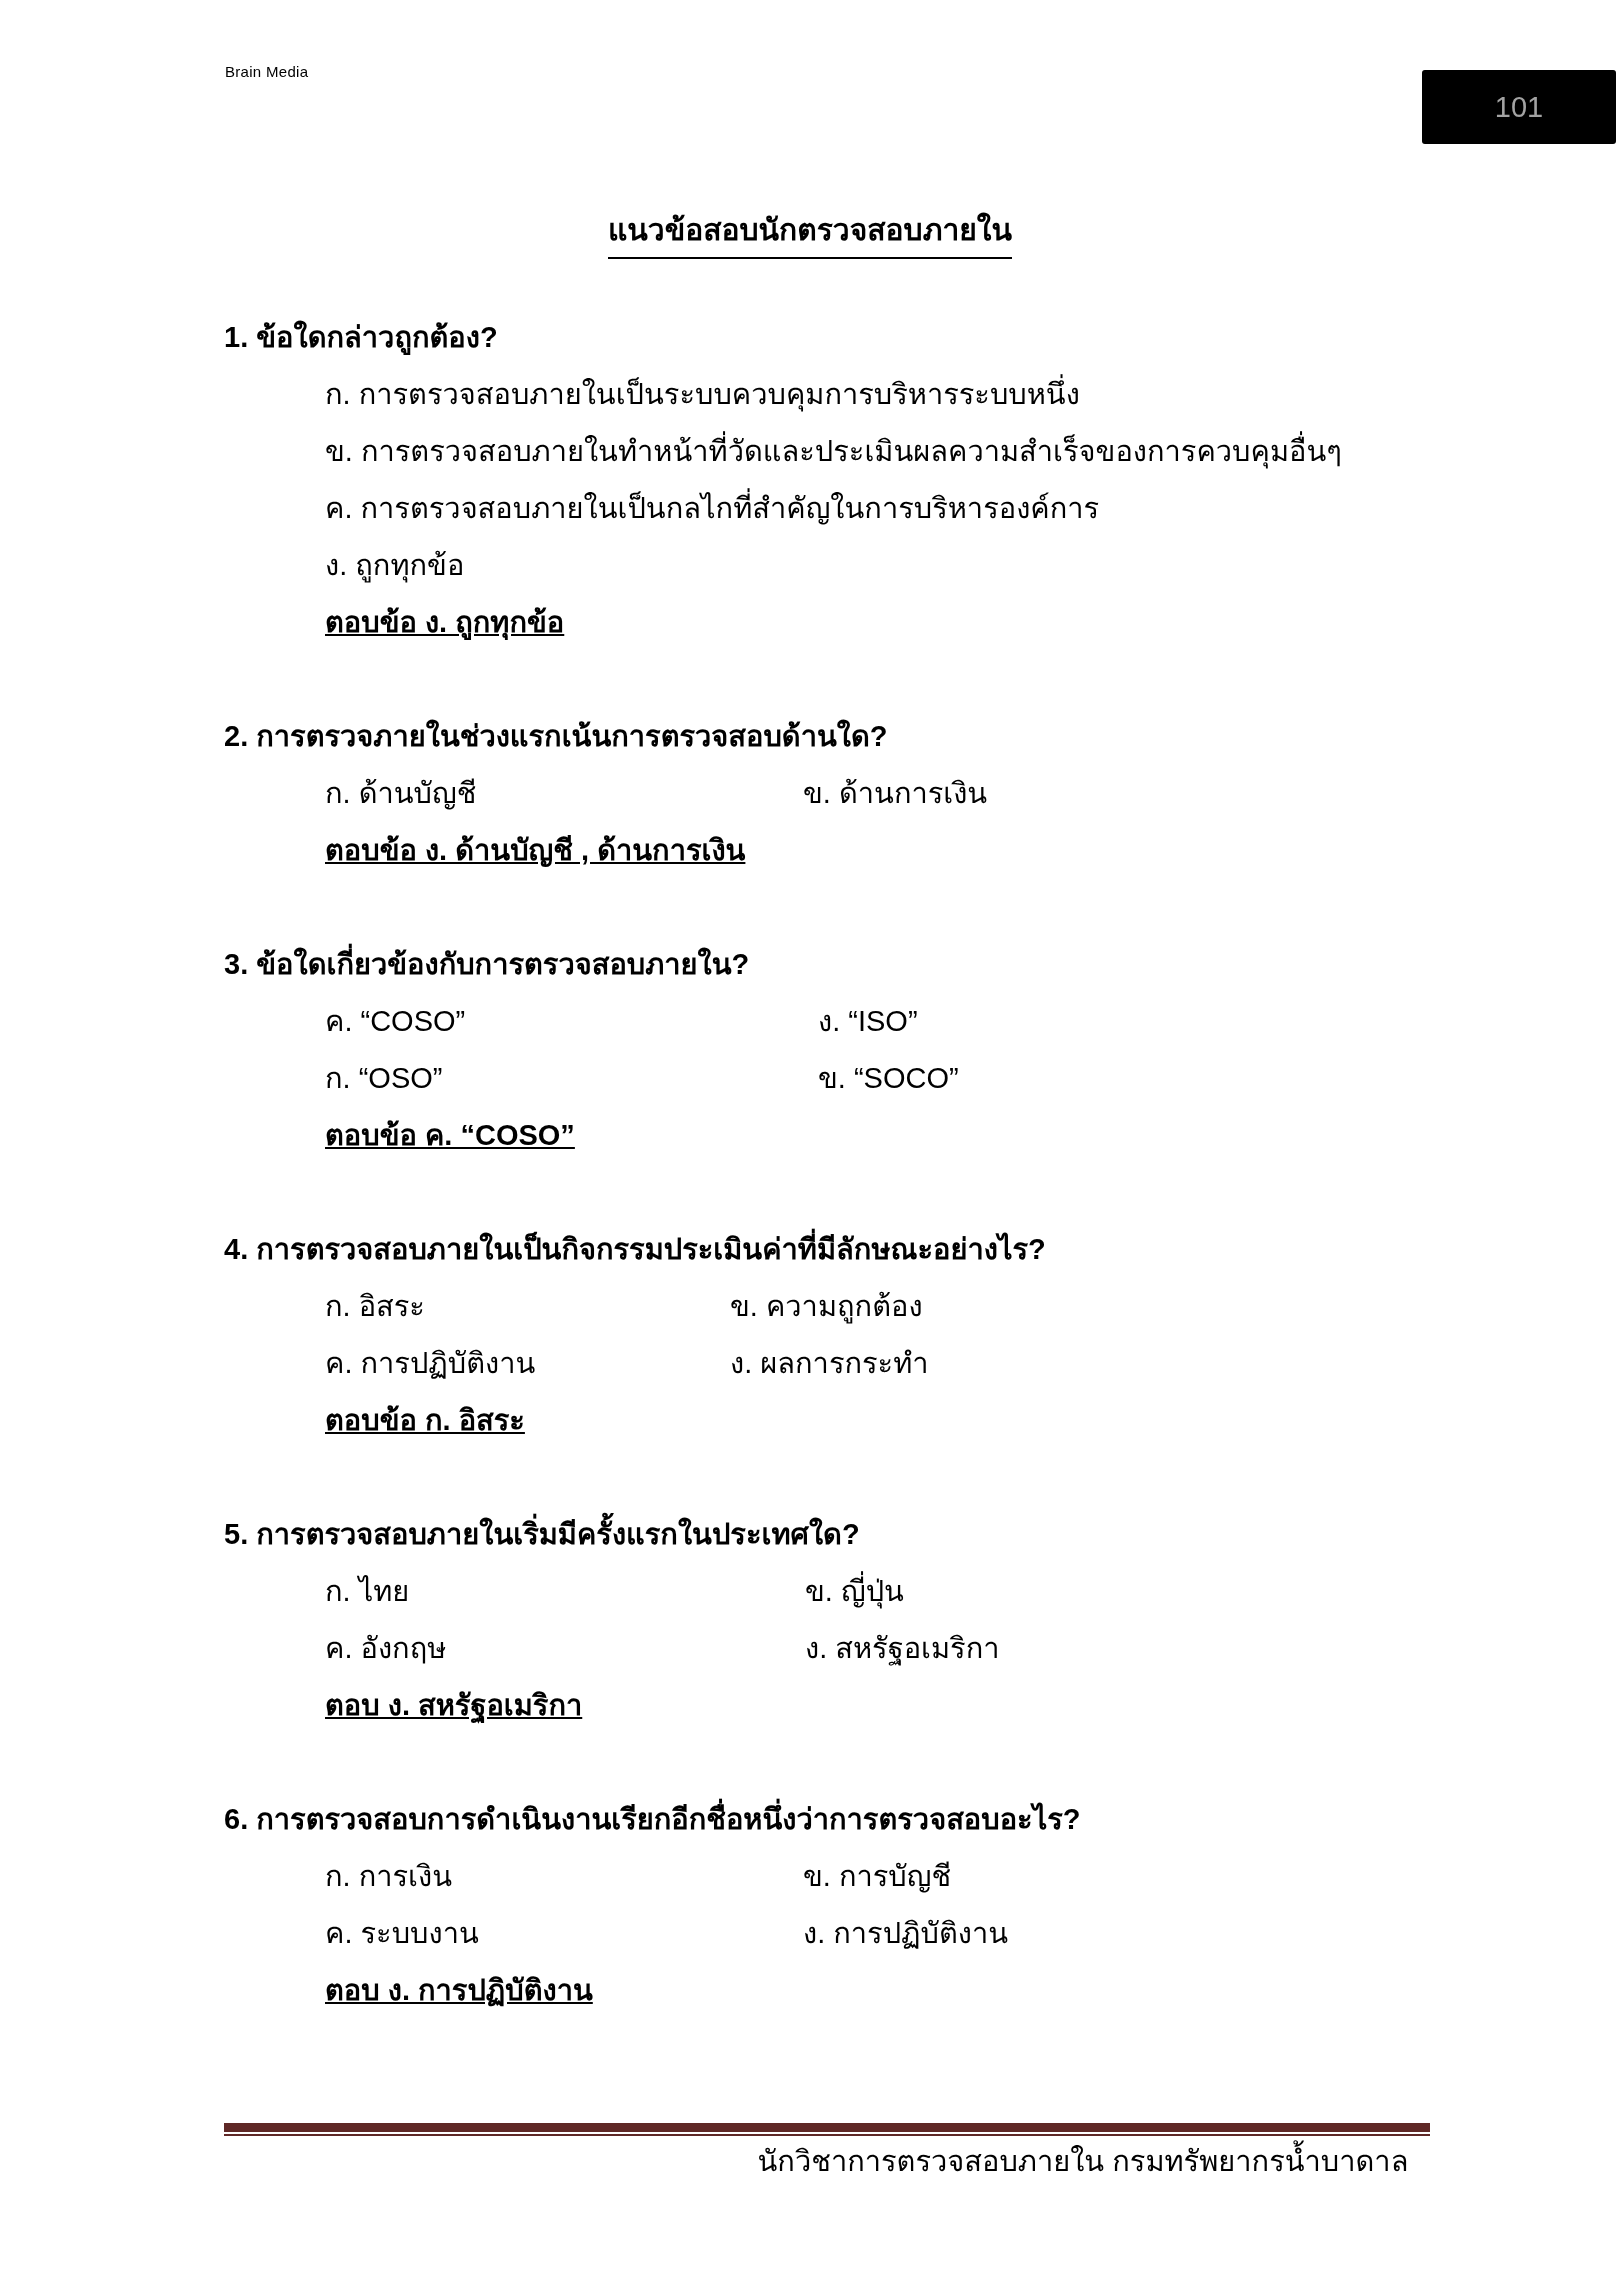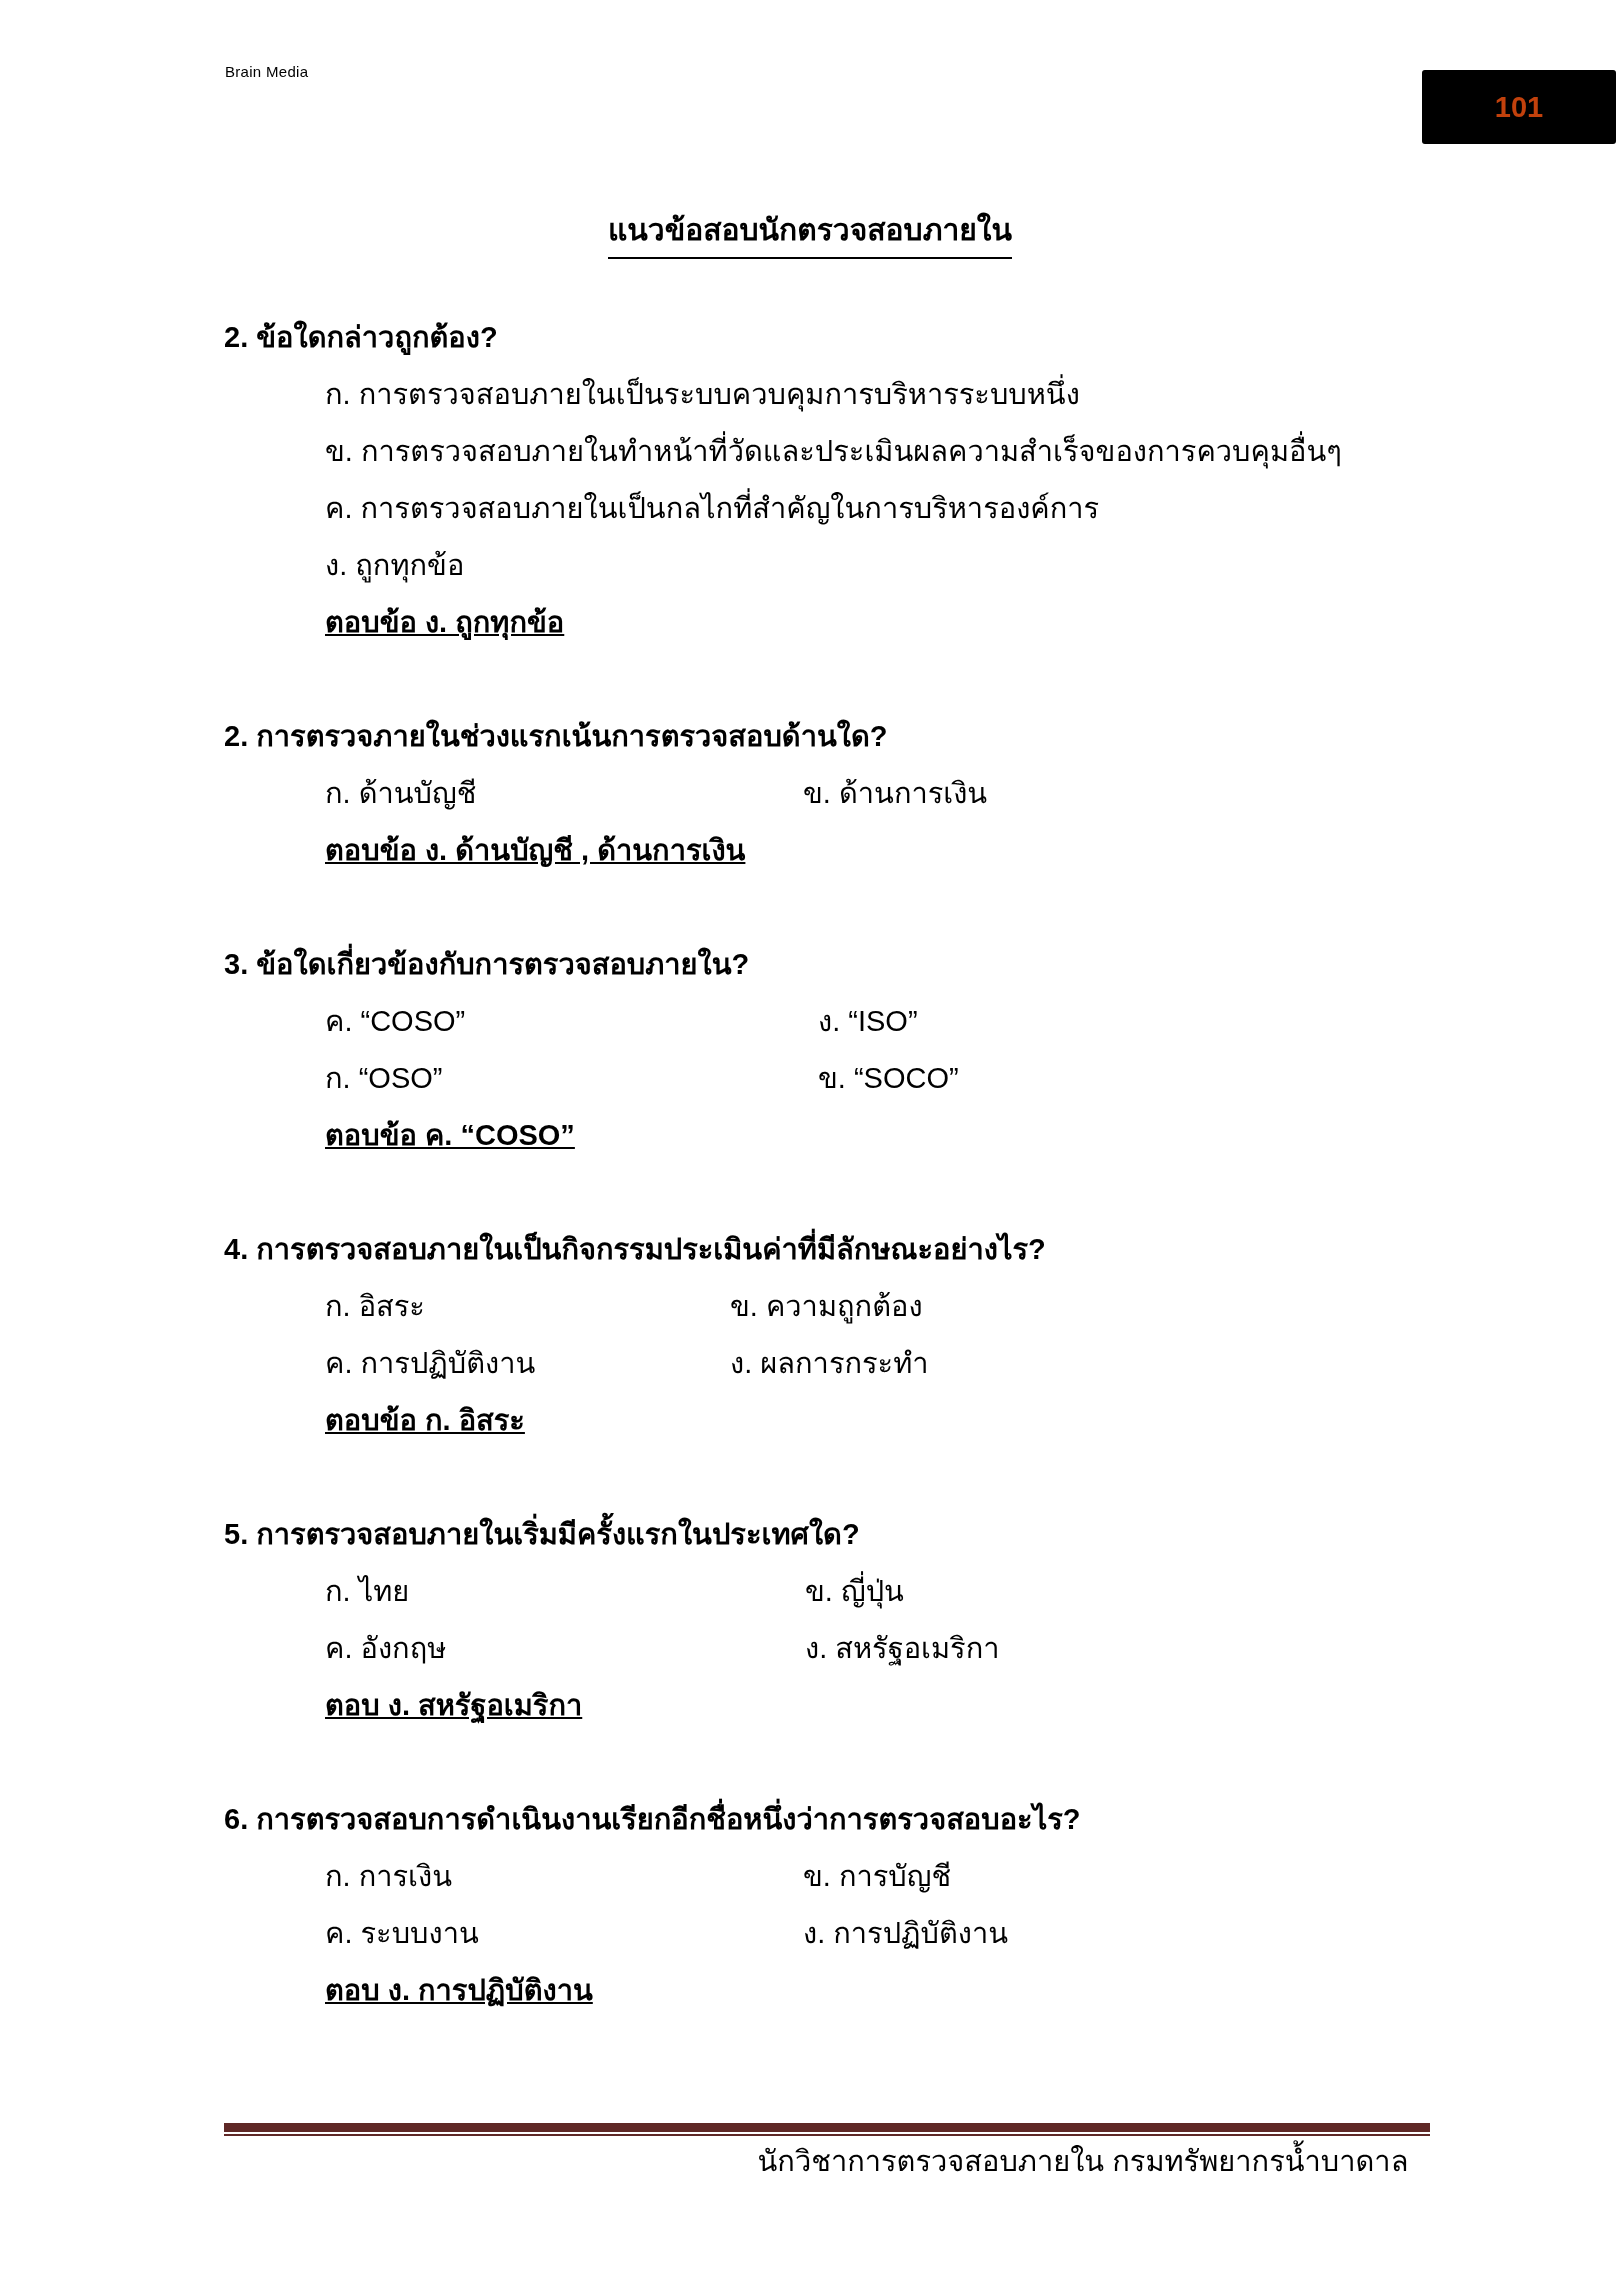--- a/index.html
+++ b/index.html
@@ -41,30 +41,30 @@
   .footer-text{
     text-align:right;padding-right:21.6px;margin-top:4.9px;
     font-size:29px;line-height:41px;
   }
 </style>
 </head>
 <body>
 
 <div class="brand">Brain Media</div>
 
-<div class="page-badge" style="background-color: rgb(0, 0, 0); color: #c2410c; font-weight: bold;">101</div>
+<div class="page-badge" style="background-color: rgb(0, 0, 0); color: #a3a3a3;">101</div>
 
 <div class="content">
   <div class="title-wrap">
     <span class="doc-title">แนวข้อสอบนักตรวจสอบภายใน</span>
   </div>
 
   <div class="questions">
   <section class="question">
-    <h2 class="q-head">2. ข้อใดกล่าวถูกต้อง?</h2>
+    <h2 class="q-head">1. ข้อใดกล่าวถูกต้อง?</h2>
     <div class="q-options">
           <div class="opt-line">ก. การตรวจสอบภายในเป็นระบบควบคุมการบริหารระบบหนึ่ง</div>
           <div class="opt-line">ข. การตรวจสอบภายในทำหน้าที่วัดและประเมินผลความสำเร็จของการควบคุมอื่นๆ</div>
           <div class="opt-line">ค. การตรวจสอบภายในเป็นกลไกที่สำคัญในการบริหารองค์การ</div>
           <div class="opt-line">ง. ถูกทุกข้อ</div>
         </div>
     <p class="q-answer">ตอบข้อ ง. ถูกทุกข้อ</p>
   </section>
 
   <section class="question">

